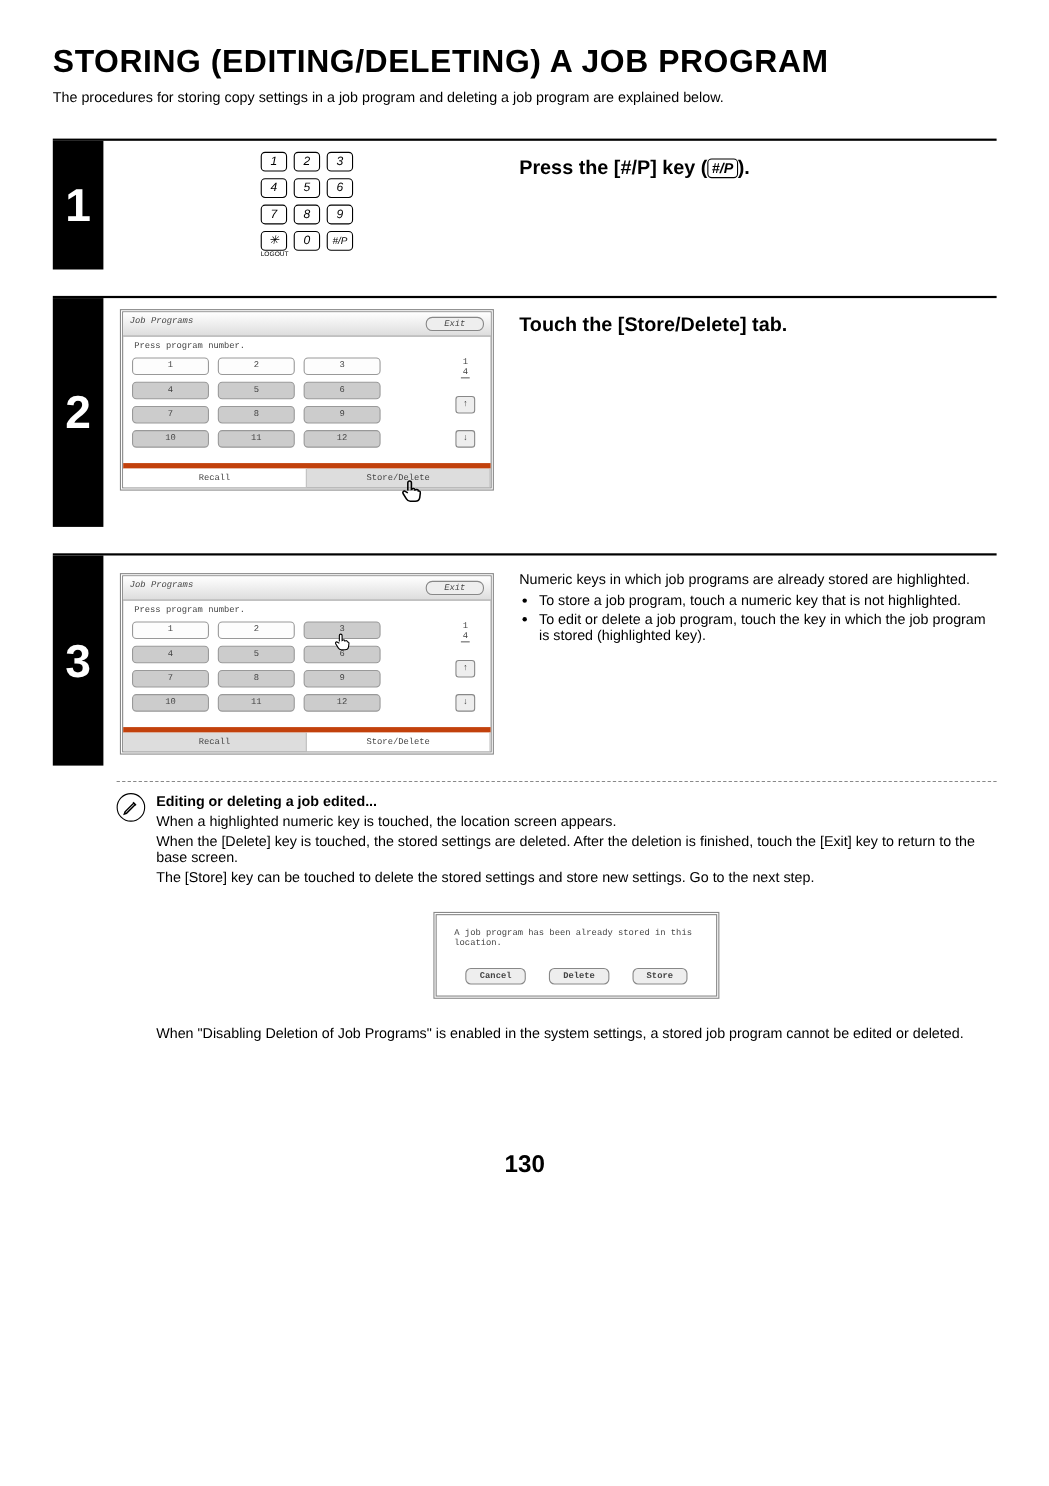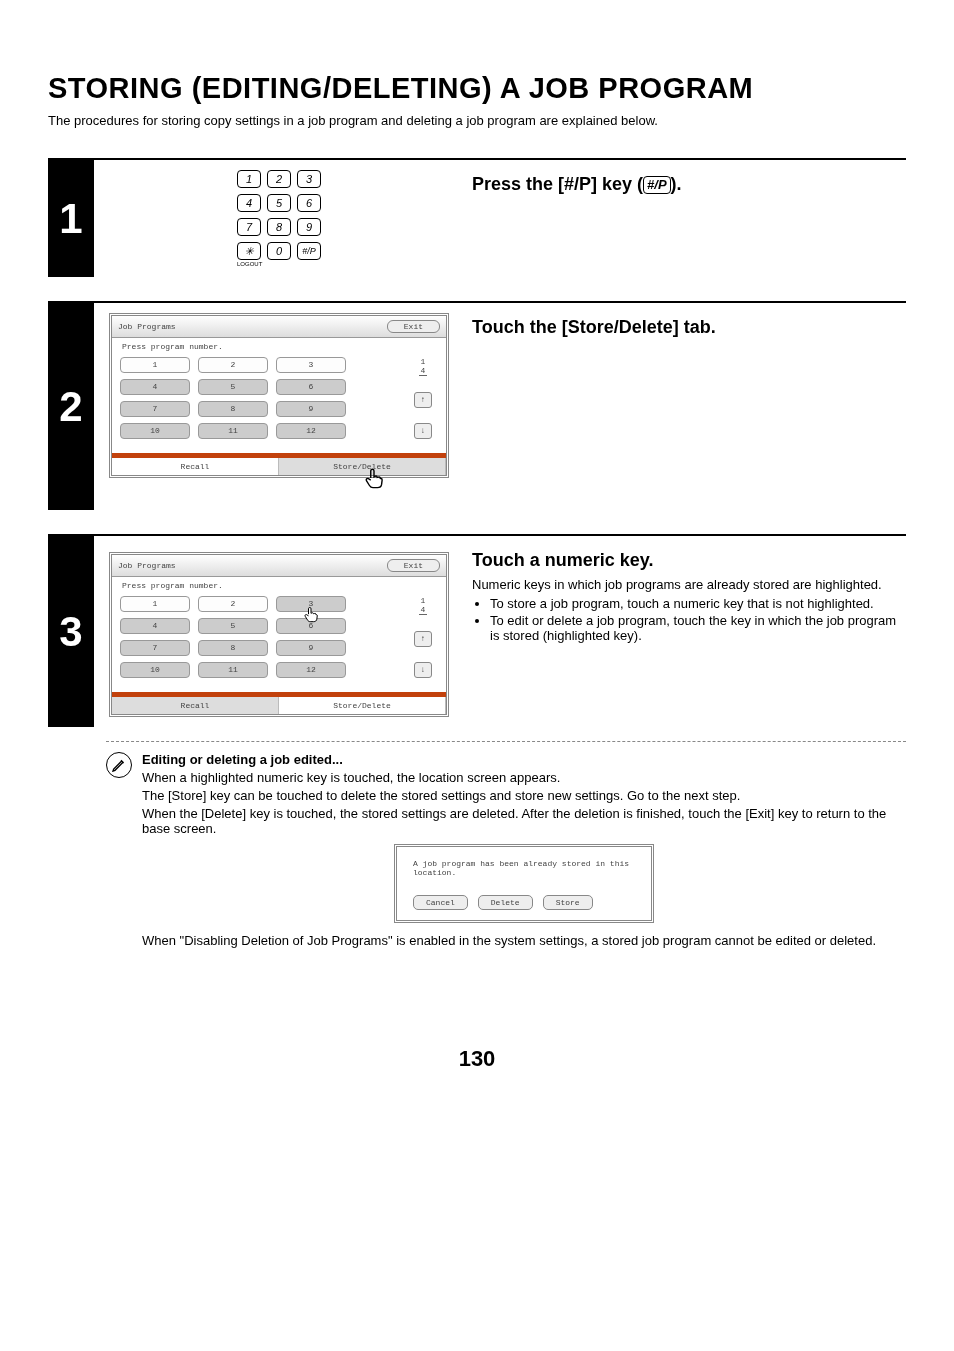--- a/index.html
+++ b/index.html
@@ -5,21 +5,21 @@
   * { box-sizing: border-box; }
   body {
     margin: 0;
     padding: 0;
     font-family: Arial, Helvetica, sans-serif;
     color: #000;
     width: 954px;
     background: #fff;
   }
   .page {
-    padding: 72px 48px 40px 48px;
+    padding: 40px 48px 40px 48px;
   }
   h1 {
     font-size: 29px;
     font-weight: bold;
     margin: 0 0 8px 0;
     letter-spacing: 0.5px;
   }
   .intro {
     font-size: 13px;
     margin: 0 0 30px 0;
@@ -99,23 +99,23 @@
     width: 340px;
     border: 3px double #888;
     background: #fff;
     font-family: "Courier New", monospace;
     font-size: 8px;
     color: #444;
   }
   .lcd-bar {
     display: flex;
     padding: 4px 6px;
-    align-items: center;
     background: linear-gradient(#fff, #ddd);
     border-bottom: 1px solid #999;
+    font-style: italic;
   }
   .lcd-title { flex: 1; }
   .lcd-exit {
     border: 1px solid #888;
     border-radius: 6px;
     padding: 1px 16px;
     background: #eee;
     font-size: 8px;
   }
   .lcd-body { padding: 4px 8px 6px 8px; }
@@ -200,31 +200,32 @@
   }
   .note-body p {
     font-size: 13px;
     margin: 0 0 3px 0;
   }
   .note-body .bold { font-weight: bold; }
 
   .popup {
     width: 260px;
     border: 3px double #888;
-    margin: 8px auto;
+    margin: 24px auto;
     padding: 12px 16px 10px 16px;
     font-family: "Courier New", monospace;
     font-size: 8px;
     color: #444;
   }
   .popup-btns {
     display: flex;
-    gap: 10px;
-    justify-content: flex-start;
+    gap: 21px;
+    justify-content: center;
     margin-top: 18px;
+    font-weight: bold;
   }
   .popup-btn {
     border: 1px solid #888;
     border-radius: 5px;
     padding: 2px 12px;
     font-size: 8px;
     background: #eee;
   }
 
   .page-footer {
@@ -376,42 +377,41 @@
               </div>
             </div>
           </div>
           <div class="lcd-tabs">
             <div class="lcd-tab">Recall</div>
             <div class="lcd-tab active">Store/Delete</div>
           </div>
         </div>
       </div>
       <div class="step-right">
-        <div class="step-right-title">Touch a numeric key.</div>
         <p>Numeric keys in which job programs are already stored are highlighted.</p>
         <ul>
           <li>To store a job program, touch a numeric key that is not highlighted.</li>
           <li>To edit or delete a job program, touch the key in which the job program is stored (highlighted key).</li>
         </ul>
       </div>
     </div>
 
     <div style="padding: 0 0 0 58px;">
       <div class="dashed"></div>
       <div class="note-row">
         <div class="note-icon">
           <svg width="16" height="16" viewBox="0 0 24 24">
               <path fill="none" stroke="#000" stroke-width="2" d="M3 21l3-1 12-12-2-2L4 18l-1 3zM15 5l4 4"></path>
             </svg>
         </div>
         <div class="note-body">
           <p class="bold">Editing or deleting a job edited...</p>
           <p>When a highlighted numeric key is touched, the location screen appears.</p>
+          <p>When the [Delete] key is touched, the stored settings are deleted. After the deletion is finished, touch the [Exit] key to return to the base screen.</p>
           <p>The [Store] key can be touched to delete the stored settings and store new settings. Go to the next step.</p>
-          <p>When the [Delete] key is touched, the stored settings are deleted. After the deletion is finished, touch the [Exit] key to return to the base screen.</p>
 
           <div class="popup">
             <div style="white-space:pre-wrap;">A job program has been already stored in this location.</div>
             <div class="popup-btns">
               <div class="popup-btn">Cancel</div>
               <div class="popup-btn">Delete</div>
               <div class="popup-btn">Store</div>
             </div>
           </div>
 

